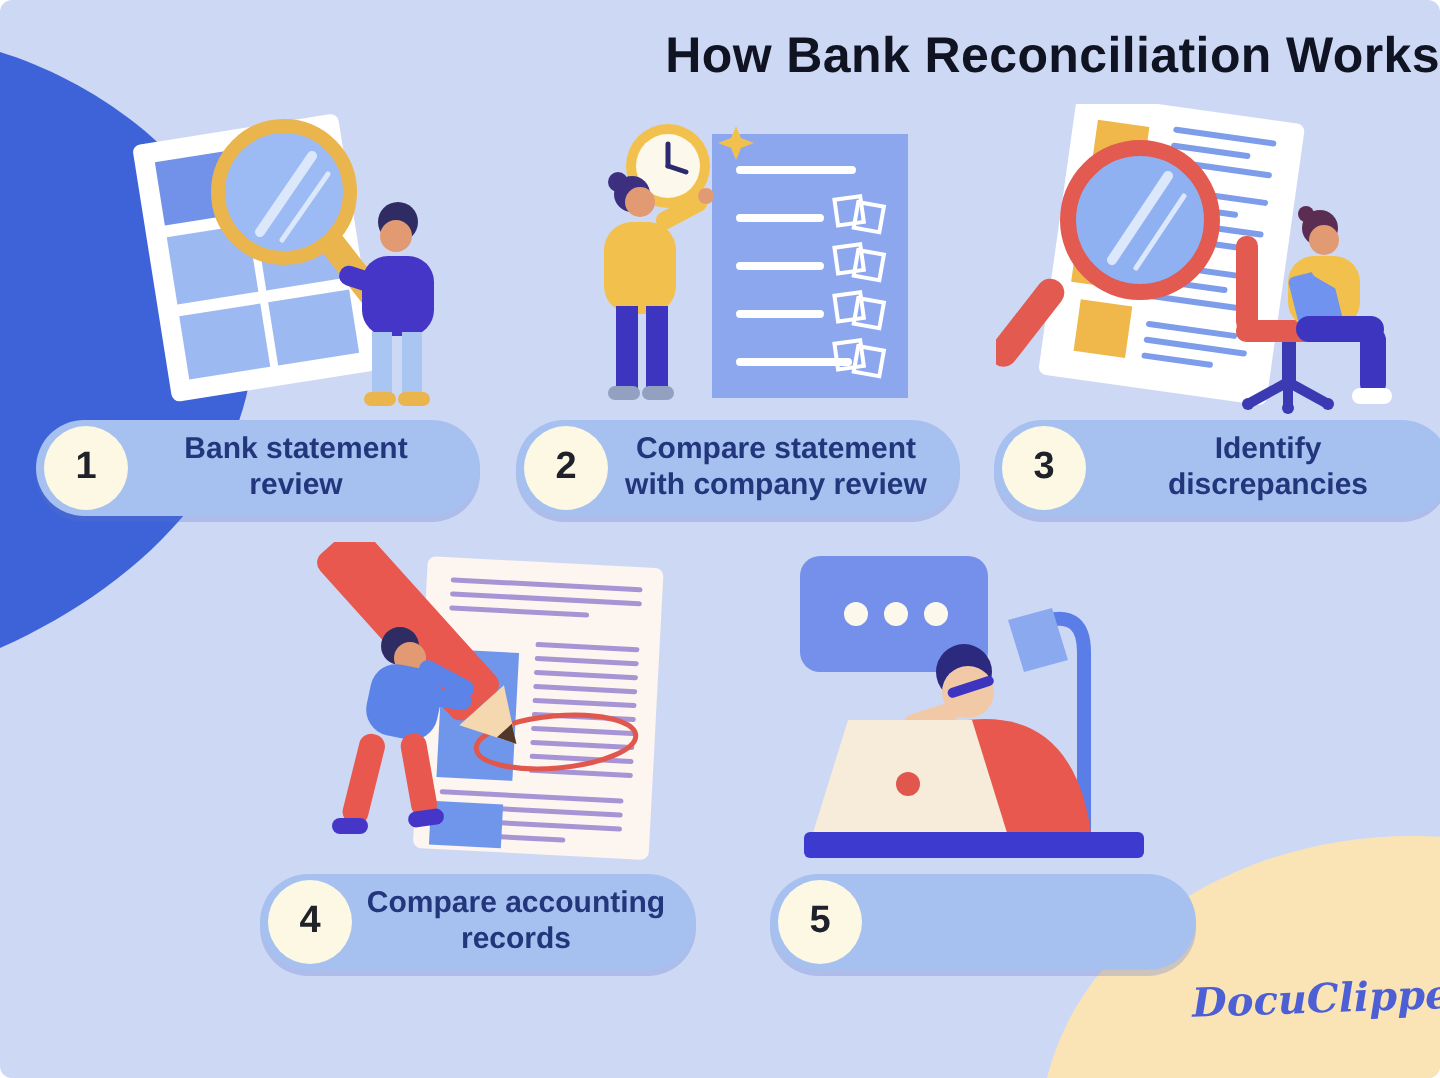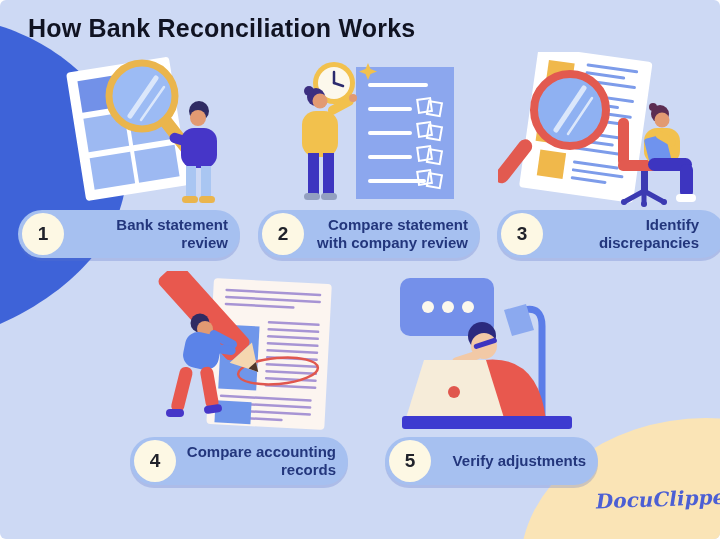--- a/index.html
+++ b/index.html
@@ -2,21 +2,21 @@
 <html><head>
 <meta charset="utf-8">
 <style>
   html,body{margin:0;padding:0;background:#fff;}
   .canvas{
     position:relative;width:720px;height:539px;overflow:hidden;
     background:#cdd9f4;border-radius:6px;
     font-family:"Liberation Sans",sans-serif;
   }
   .title{
-    position:absolute;top:14px;left:0;right:0;margin:0;text-align:left;
+    position:absolute;top:14px;left:0;right:0;margin:0;text-align:right;
     font-size:25px;font-weight:800;color:#101322;letter-spacing:.2px;padding-left:28px;
   }
   .blob-left{position:absolute;left:0;top:0;}
   .blob-cream{
     position:absolute;left:520px;top:418px;width:372px;height:300px;
     border-radius:50%;background:#fae4b6;
   }
   .illu{position:absolute;}
   .i1{left:42px;top:54px;}
   .i2{left:282px;top:55px;}
@@ -27,21 +27,21 @@
     position:absolute;height:48px;background:#a6c0f0;border-radius:26px;
     display:flex;align-items:center;
     box-shadow:0 3px 0 rgba(90,115,200,.28);
   }
   .num{
     width:42px;height:42px;margin-left:4px;flex:none;background:#fdf8e4;
     border-radius:50%;display:flex;align-items:center;justify-content:center;
     font-size:19px;font-weight:700;color:#20222a;
   }
   .lbl{
-    flex:1;text-align:right;font-size:15px;font-weight:700;color:#23367c;
+    flex:1;text-align:center;font-size:15px;font-weight:700;color:#23367c;
     line-height:1.18;padding:0 12px 0 4px;
   }
   .p1{left:18px;top:210px;width:222px;}
   .p2{left:258px;top:210px;width:222px;}
   .p3{left:497px;top:210px;width:228px;}
   .p3 .lbl{max-width:130px;margin:12px auto;padding:0;}
   .p4{left:130px;top:437px;width:218px;}
   .p5{left:385px;top:437px;width:213px;}
   .logo{
     position:absolute;left:596px;top:487px;
@@ -235,18 +235,17 @@
   <div class="pill p3">
     <div class="num">3</div>
     <div class="lbl">Identify discrepancies</div>
   </div>
   <div class="pill p4">
     <div class="num">4</div>
     <div class="lbl">Compare accounting records</div>
   </div>
   <div class="pill p5">
     <div class="num">5</div>
-    <div class="lbl">Verify adjustments</div>
   </div>
 
   <div class="logo">DocuClipper</div>
 
 </div>
 
 </body></html>

